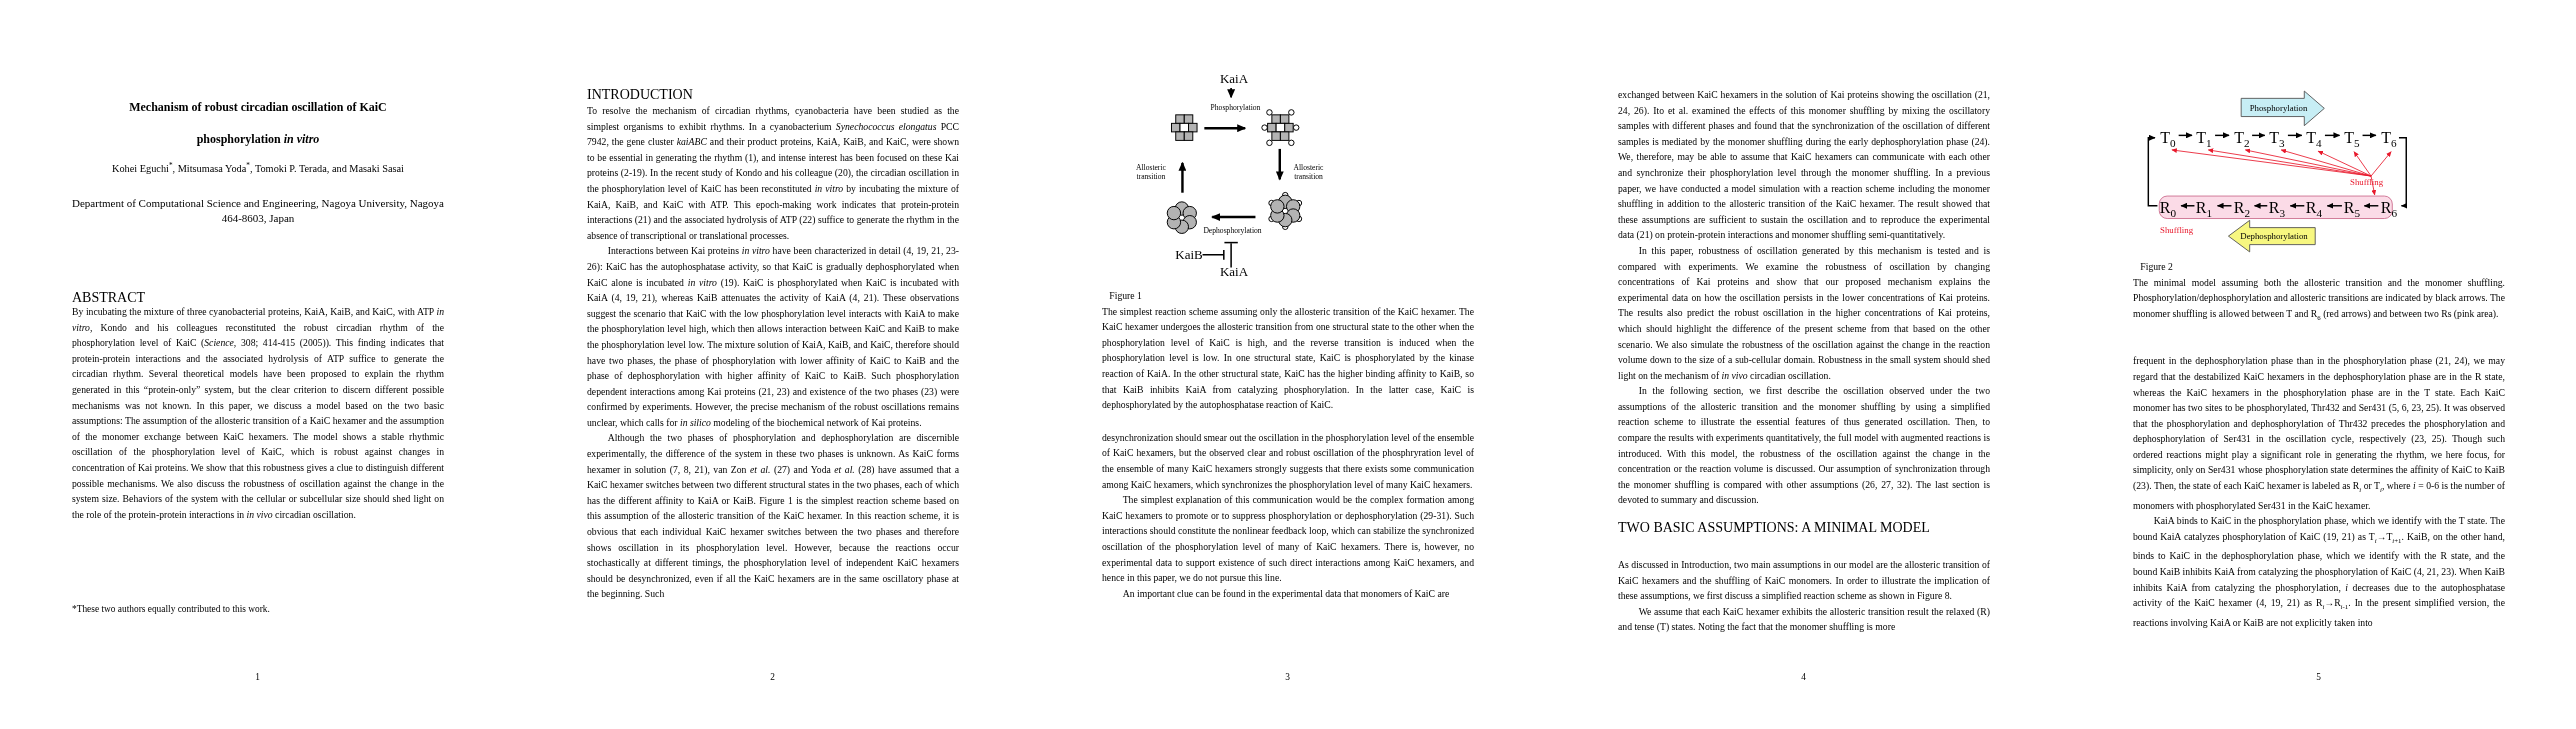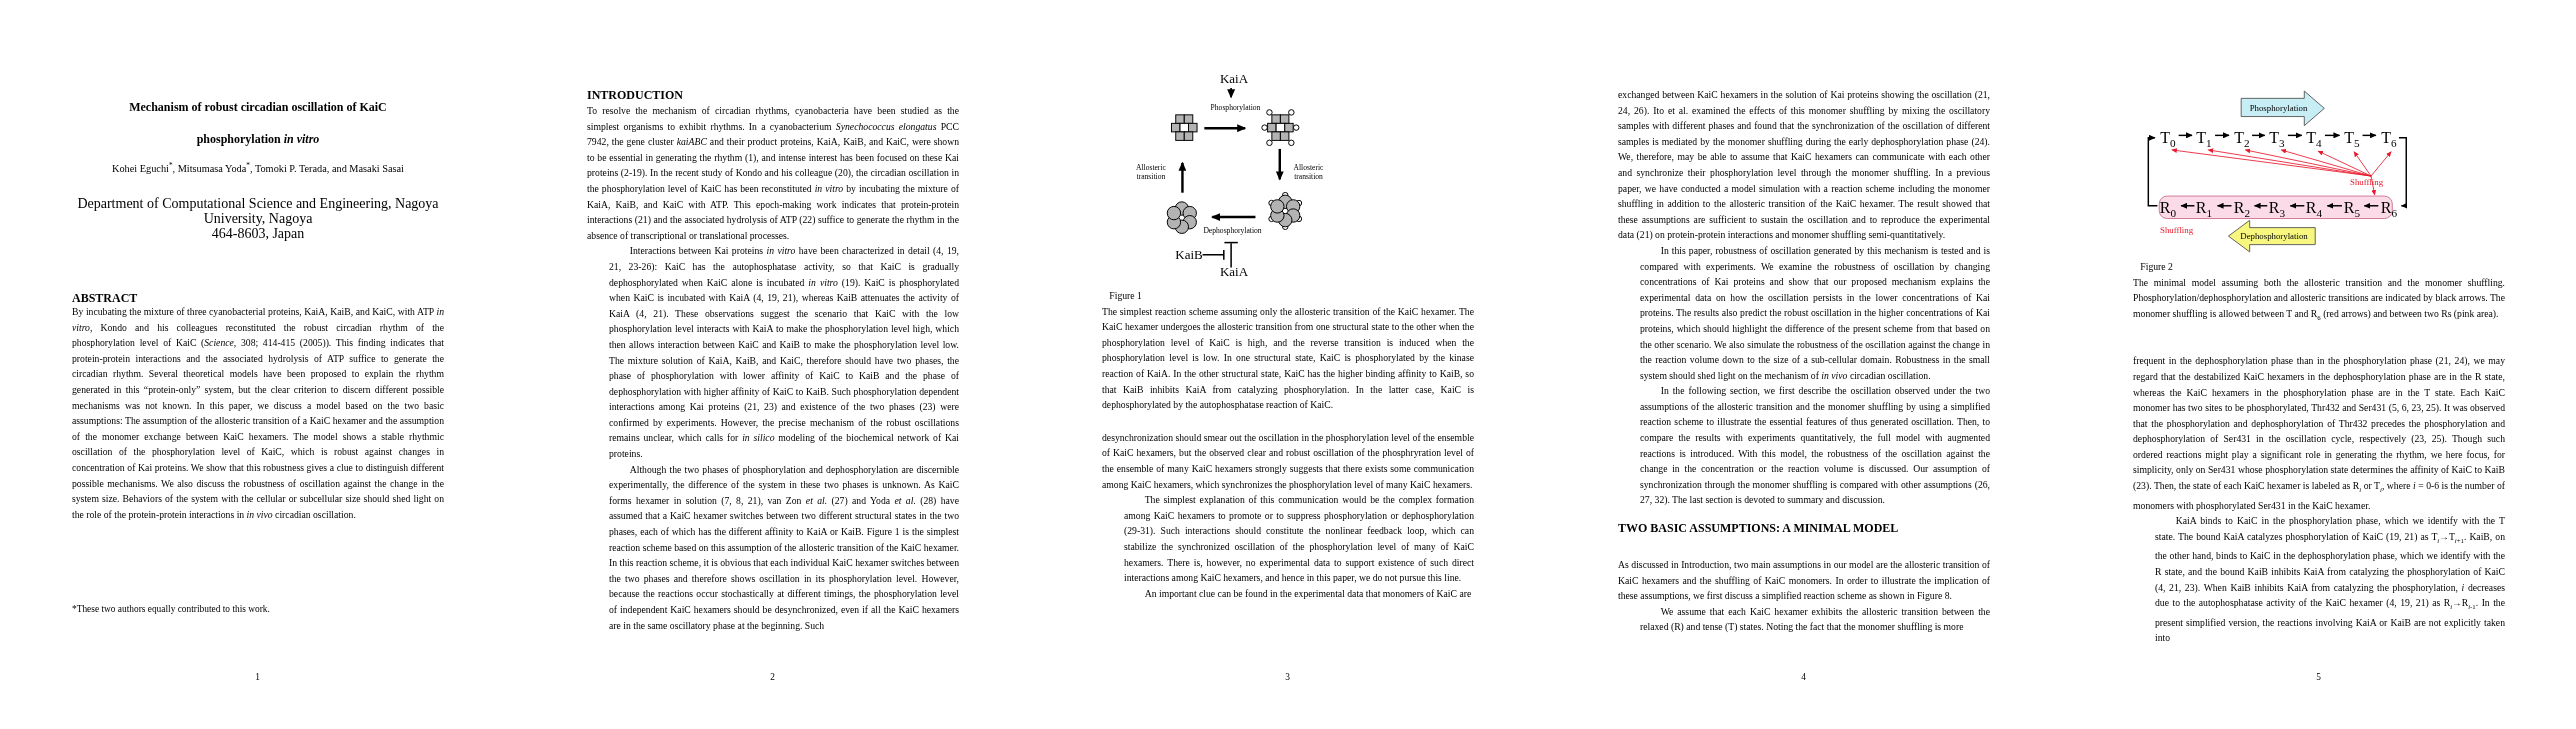--- a/index.html
+++ b/index.html
@@ -1,29 +1,29 @@
 <!DOCTYPE html>
 <html style="font-size:9.7px"><head>
 <meta charset="utf-8">
 <style>
   html,body{margin:0;padding:0;width:2576px;height:729px;background:#ffffff;
     font-family:"Liberation Serif", serif;color:#000;overflow:hidden;}
   .page{position:absolute;top:0;width:515px;height:729px;background:#fff;}
   .abs{position:absolute;}
   .body-text{font-size:9.7px;line-height:15.6px;text-align:justify;}
   .body-text p{margin:0;}
-  .body-text p.ind{text-indent:20.7px;margin-left:22px;}
-  .sec-h{font-weight:bold;font-size:12px;line-height:16px;margin:0;}
+  .body-text p.ind{text-indent:20.7px;}
+  .sec-h{font-weight:normal;font-size:14px;line-height:16px;margin:0;}
   .pageno{position:absolute;top:672px;left:0;width:100%;text-align:center;font-size:9.4px;}
   .center{text-align:center;}
   .cap-label{margin-left:7.3px;}
   .cap-body{margin-left:7.3px;}
   .title-block{font-size:12px;line-height:32px;font-weight:bold;}
   .authors{font-size:10.3px;}
-  .affil{font-size:14px;line-height:15px;}
+  .affil{font-size:11px;line-height:15px;}
   .footnote{font-size:9.4px;}
   .figlabel{position:absolute;text-align:center;line-height:1.15;}
   .f1-big{font-size:13px;}
   .f1-small{font-size:7.6px;white-space:pre-line;}
   .f2-state{position:absolute;width:22px;text-align:center;font-size:16px;}
   .f2-arrowlabel{font-size:8.8px;}
   .f2-red{color:#e8192c;font-size:8.8px;text-align:left;}
   sub{font-size:70%;}
   sup{font-size:70%;}
 </style>
@@ -167,21 +167,21 @@
   <div class="pageno">3</div>
 </section>
 
 <section class="page" style="left:1546px">
   <div class="abs body-text" style="left:72px;top:87px;width:372px">
     <p>exchanged between KaiC hexamers in the solution of Kai proteins showing the oscillation (21, 24, 26). Ito et al. examined the effects of this monomer shuffling by mixing the oscillatory samples with different phases and found that the synchronization of the oscillation of different samples is mediated by the monomer shuffling during the early dephosphorylation phase (24). We, therefore, may be able to assume that KaiC hexamers can communicate with each other and synchronize their phosphorylation level through the monomer shuffling. In a previous paper, we have conducted a model simulation with a reaction scheme including the monomer shuffling in addition to the allosteric transition of the KaiC hexamer. The result showed that these assumptions are sufficient to sustain the oscillation and to reproduce the experimental data (21) on protein-protein interactions and monomer shuffling semi-quantitatively.</p>
     <p class="ind">In this paper, robustness of oscillation generated by this mechanism is tested and is compared with experiments. We examine the robustness of oscillation by changing concentrations of Kai proteins and show that our proposed mechanism explains the experimental data on how the oscillation persists in the lower concentrations of Kai proteins. The results also predict the robust oscillation in the higher concentrations of Kai proteins, which should highlight the difference of the present scheme from that based on the other scenario. We also simulate the robustness of the oscillation against the change in the reaction volume down to the size of a sub-cellular domain. Robustness in the small system should shed light on the mechanism of <i>in vivo</i> circadian oscillation.</p>
     <p class="ind">In the following section, we first describe the oscillation observed under the two assumptions of the allosteric transition and the monomer shuffling by using a simplified reaction scheme to illustrate the essential features of thus generated oscillation. Then, to compare the results with experiments quantitatively, the full model with augmented reactions is introduced. With this model, the robustness of the oscillation against the change in the concentration or the reaction volume is discussed. Our assumption of synchronization through the monomer shuffling is compared with other assumptions (26, 27, 32). The last section is devoted to summary and discussion.</p>
     <h2 class="sec-h" style="margin:12px 0 21px 0">TWO BASIC ASSUMPTIONS: A MINIMAL MODEL</h2>
     <p>As discussed in Introduction, two main assumptions in our model are the allosteric transition of KaiC hexamers and the shuffling of KaiC monomers. In order to illustrate the implication of these assumptions, we first discuss a simplified reaction scheme as shown in Figure 8.</p>
-    <p class="ind">We assume that each KaiC hexamer exhibits the allosteric transition between the relaxed (R) and tense (T) states. Noting the fact that the monomer shuffling is more</p>
+    <p class="ind">We assume that each KaiC hexamer exhibits the allosteric transition result the relaxed (R) and tense (T) states. Noting the fact that the monomer shuffling is more</p>
   </div>
   <div class="pageno">4</div>
 </section>
 
 <section class="page" style="left:2061px">
 
   <div class="abs" style="left:79px;top:85px;width:365px;height:176px">
     <svg width="365" height="176" viewBox="0 0 600 290">
       <defs>
         <marker id="f2a" markerUnits="userSpaceOnUse" markerWidth="11" markerHeight="10" refX="10" refY="5" orient="auto">

